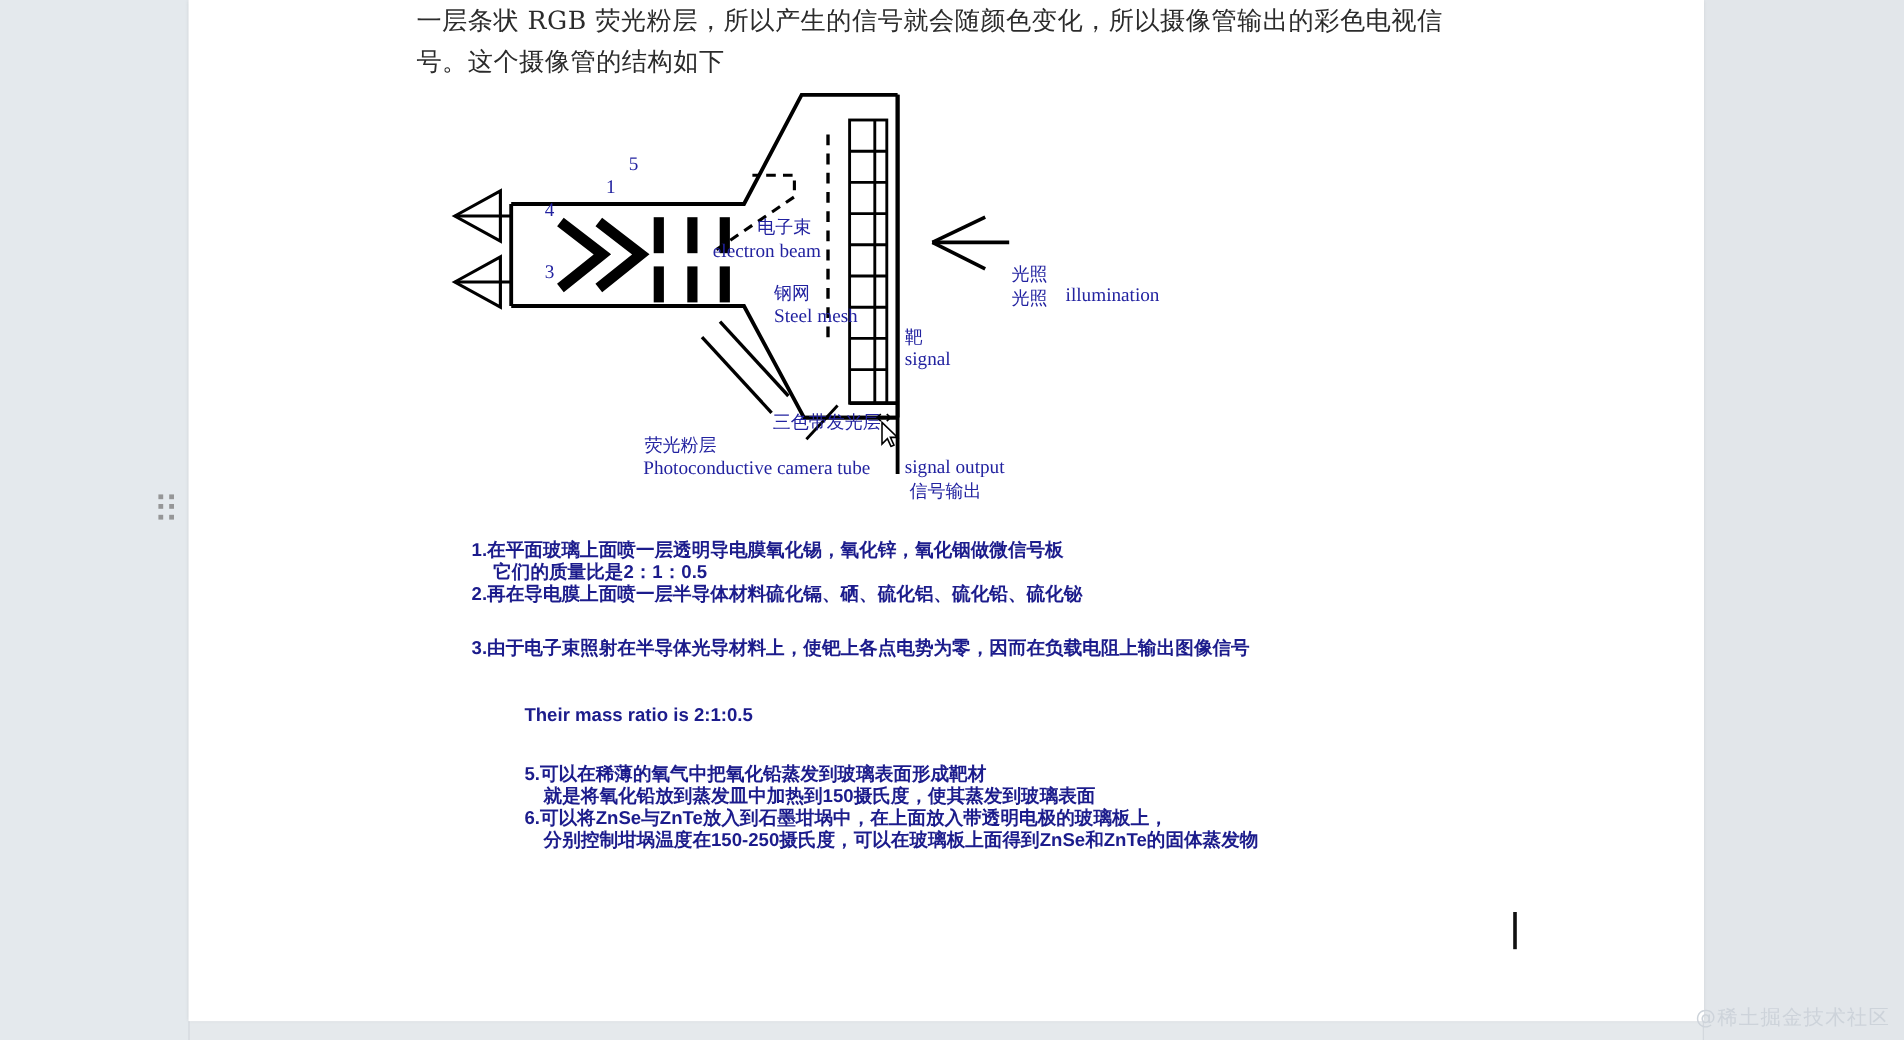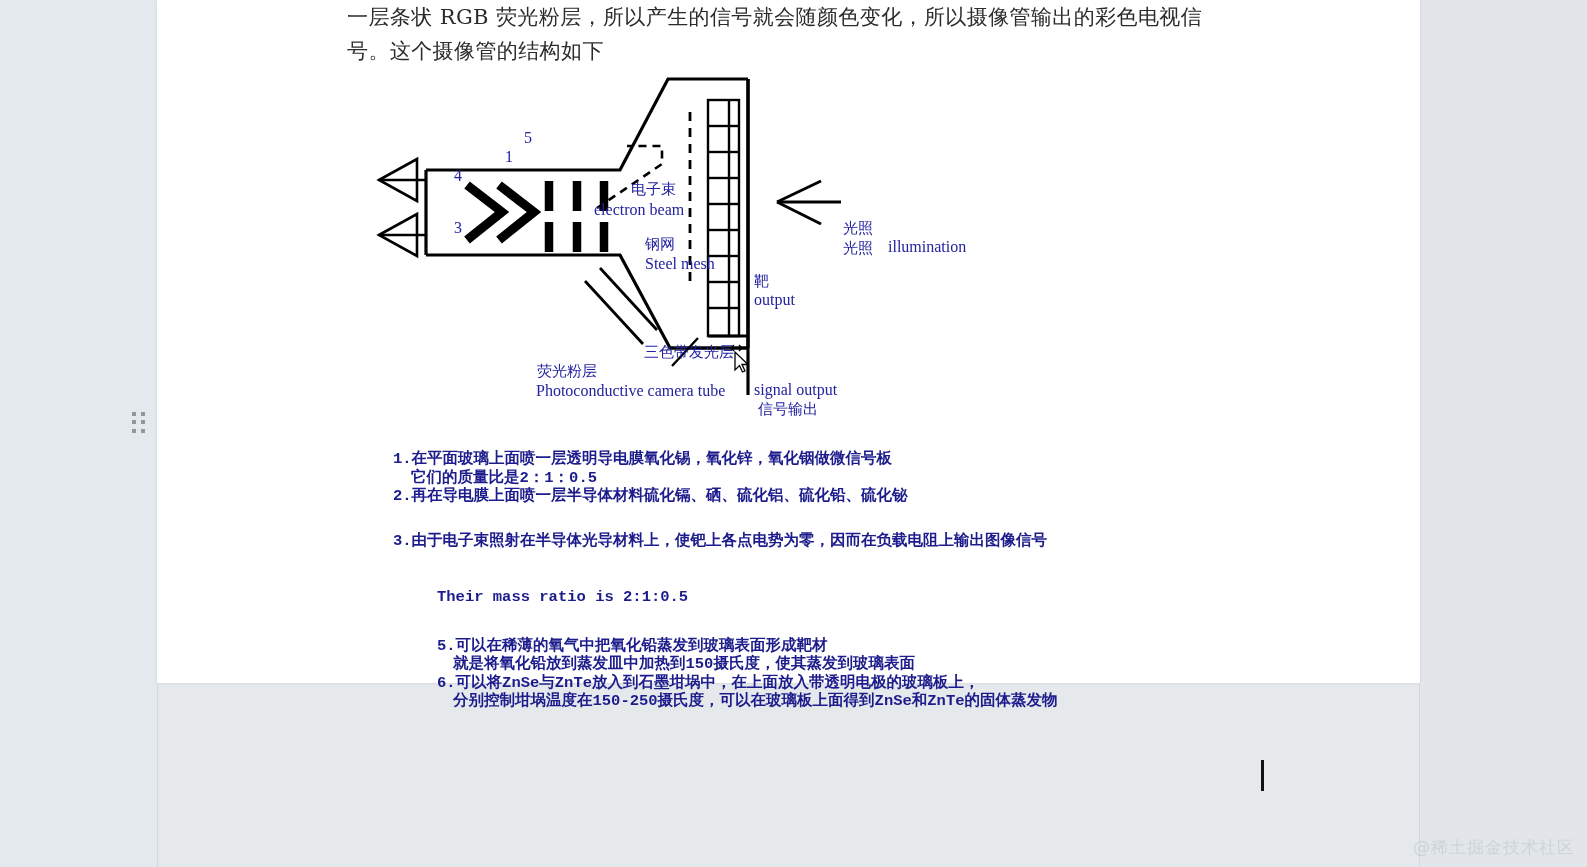--- a/index.html
+++ b/index.html
@@ -29,21 +29,21 @@
   #right-gutter {
     position: absolute;
     right: 0; top: 0; bottom: 0; width: 167px;
     background: #e2e6ea;
     border-left: 1px solid #d3d8dd;
   }
   #page {
     position: absolute;
     left: 157px; top: 0;
     width: 1263px;
-    height: 683px;
+    height: 851px;
     background: #ffffff;
     box-shadow: 0 0 3px rgba(0,0,0,0.10);
   }
 
   
   .doc-para {
     position: absolute;
     left: 190px;
     top: 0px;
     width: 900px;
@@ -84,21 +84,21 @@
   #diagram svg { display:block; }
 
   
   .notes {
     position: absolute;
     left: 236px;
     top: 450px;
     width: 1000px;
     color: #1c1c8c;
     font-size: 15.5px;
-    font-family: Liberation Mono, monospace;
+    font-family: Liberation Sans, sans-serif;
     font-weight: 600;
   }
   .note { white-space: nowrap; line-height: 18.5px; }
   .note.sub  { padding-left: 18px; }
   .note.gap-s { margin-top: 30px; }
   .note.gap-m { margin-top: 26px; }
   .note.gap-l { margin-top: 38px; }
   .note.indent1 { padding-left: 44px; }
   .note.indent2 { padding-left: 60px; }
   .note.ital { font-style: normal; }
@@ -229,21 +229,21 @@
         <span style="position:absolute;left:297px;top:167px;font-size:16px;font-family:'Liberation Serif',serif;">4</span>
         <span style="position:absolute;left:297px;top:219px;font-size:16px;font-family:'Liberation Serif',serif;">3</span>
 
         <span style="position:absolute;left:474px;top:180px;font-size:15px;font-family:'DejaVu Serif',serif;">电子束</span>
         <span style="position:absolute;left:437px;top:201px;font-size:16px;font-family:'Liberation Serif',serif;">electron beam</span>
 
         <span style="position:absolute;left:488px;top:235px;font-size:15px;font-family:'DejaVu Serif',serif;">钢网</span>
         <span style="position:absolute;left:488px;top:255px;font-size:16px;font-family:'Liberation Serif',serif;">Steel mesh</span>
 
         <span style="position:absolute;left:597px;top:272px;font-size:15px;font-family:'DejaVu Serif',serif;">靶</span>
-        <span style="position:absolute;left:597px;top:291px;font-size:16px;font-family:'Liberation Serif',serif;">output</span>
+        <span style="position:absolute;left:597px;top:291px;font-size:16px;font-family:'Liberation Serif',serif;">signal</span>
 
         <span style="position:absolute;left:686px;top:219px;font-size:15px;font-family:'DejaVu Serif',serif;">光照</span>
         <span style="position:absolute;left:686px;top:239px;font-size:15px;font-family:'DejaVu Serif',serif;">光照</span>
         <span style="position:absolute;left:731px;top:238px;font-size:16px;font-family:'Liberation Serif',serif;">illumination</span>
 
         <span style="position:absolute;left:487px;top:343px;font-size:15px;font-family:'DejaVu Serif',serif;">三色带发光层</span>
 
         <span style="position:absolute;left:380px;top:362px;font-size:15px;font-family:'DejaVu Serif',serif;">荧光粉层</span>
         <span style="position:absolute;left:379px;top:382px;font-size:16px;font-family:'Liberation Serif',serif;">Photoconductive camera tube</span>
 

